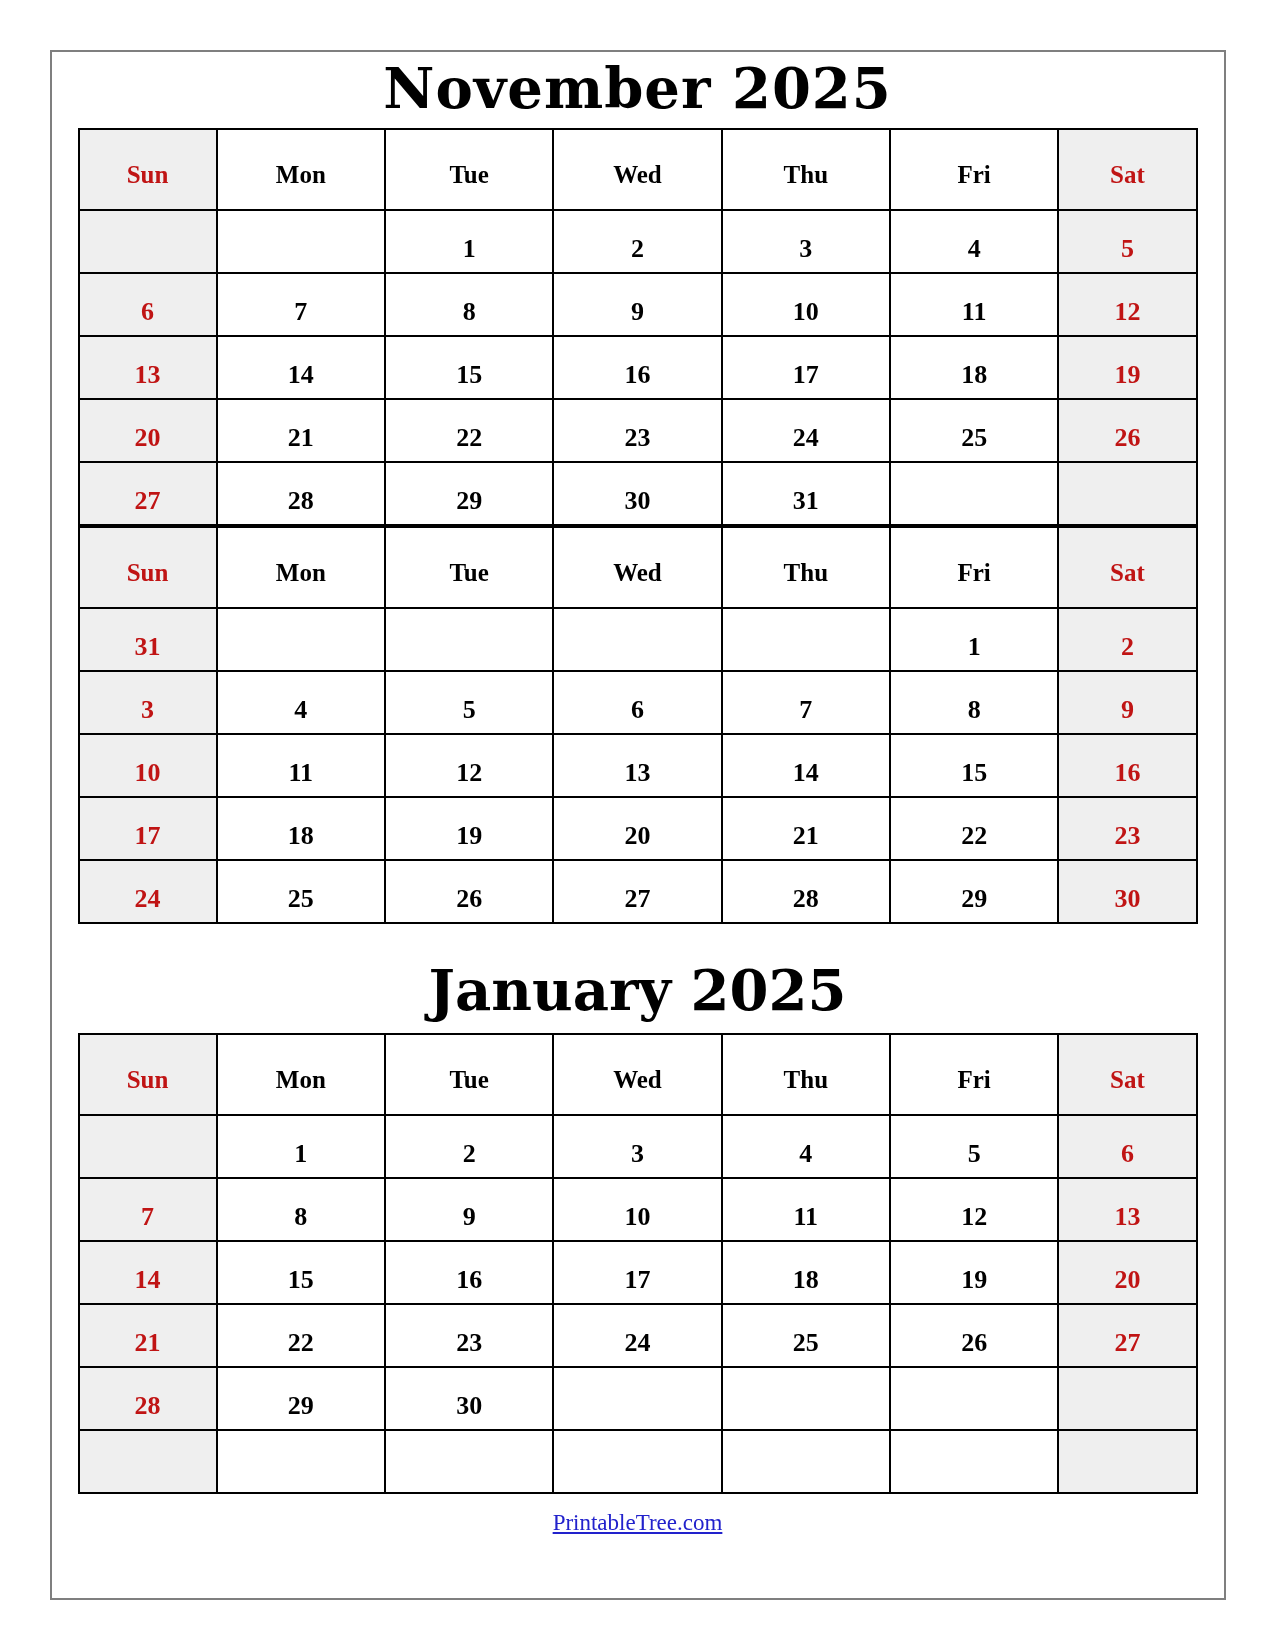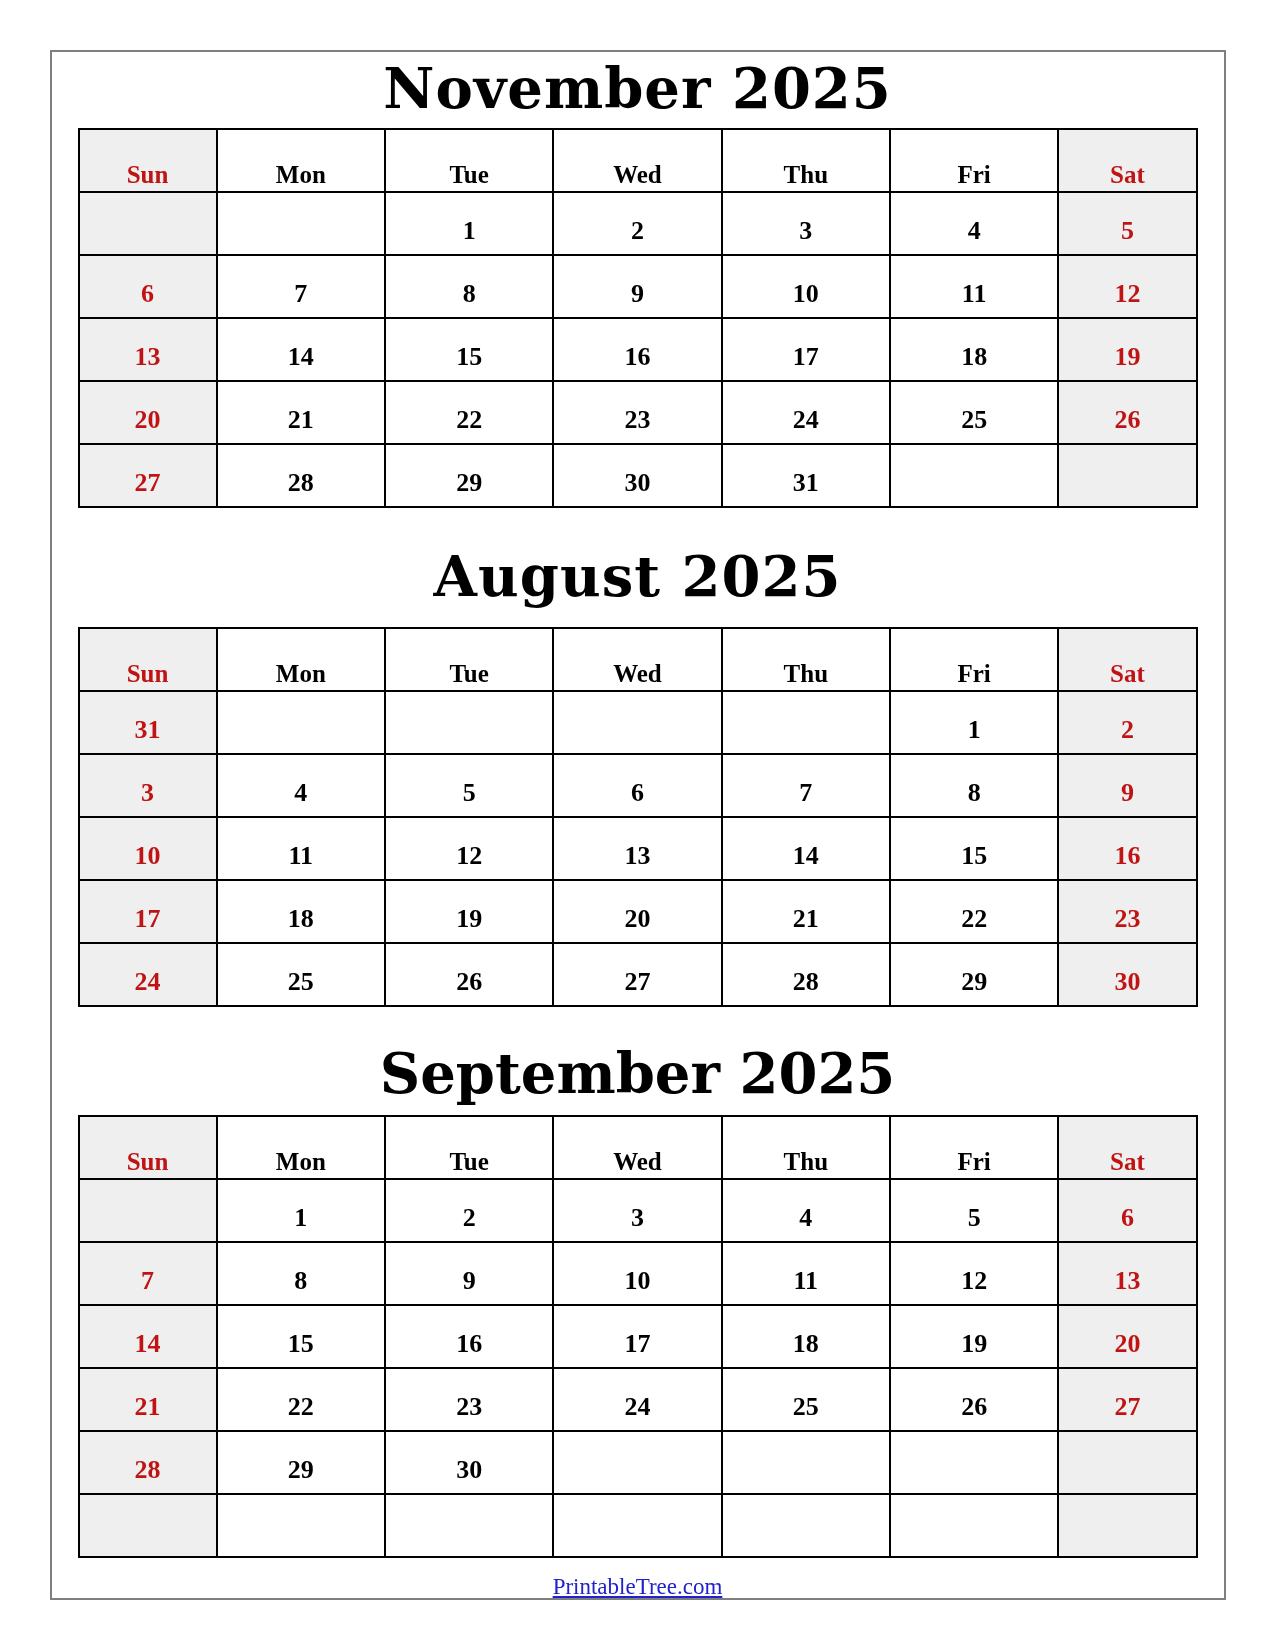--- a/index.html
+++ b/index.html
@@ -45,21 +45,21 @@
     text-align: center;
     vertical-align: bottom;
     background: #ffffff;
     color: #000000;
     overflow: hidden;
   }
   table.calendar th {
     height: 58px;
     font-size: 25px;
     font-weight: bold;
-    padding-bottom: 2px;
+    padding-bottom: 20px;
   }
   table.calendar td {
     height: 52px;
     font-size: 26px;
     font-weight: bold;
     padding-bottom: 8px;
   }
   table.calendar th.weekend,
   table.calendar td.weekend {
     background: #efefef;
@@ -141,21 +141,20 @@
             <td>30</td>
             <td>31</td>
             <td></td>
             <td class="weekend"></td>
           </tr>
         </tbody>
       </table>
   </section>
 
   <section class="month m1">
-    <h1 class="month-title">August 2025</h1>
     <table class="calendar">
         <thead>
           <tr>
             <th class="weekend">Sun</th>
             <th>Mon</th>
             <th>Tue</th>
             <th>Wed</th>
             <th>Thu</th>
             <th>Fri</th>
             <th class="weekend">Sat</th>
@@ -205,21 +204,21 @@
             <td>27</td>
             <td>28</td>
             <td>29</td>
             <td class="weekend">30</td>
           </tr>
         </tbody>
       </table>
   </section>
 
   <section class="month m2">
-    <h1 class="month-title">September 2025</h1>
+    <h1 class="month-title">January 2025</h1>
     <table class="calendar">
         <thead>
           <tr>
             <th class="weekend">Sun</th>
             <th>Mon</th>
             <th>Tue</th>
             <th>Wed</th>
             <th>Thu</th>
             <th>Fri</th>
             <th class="weekend">Sat</th>

